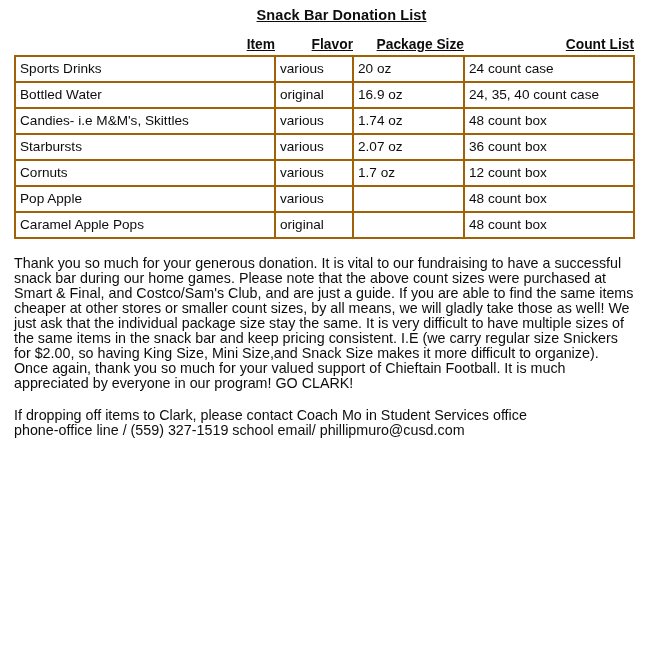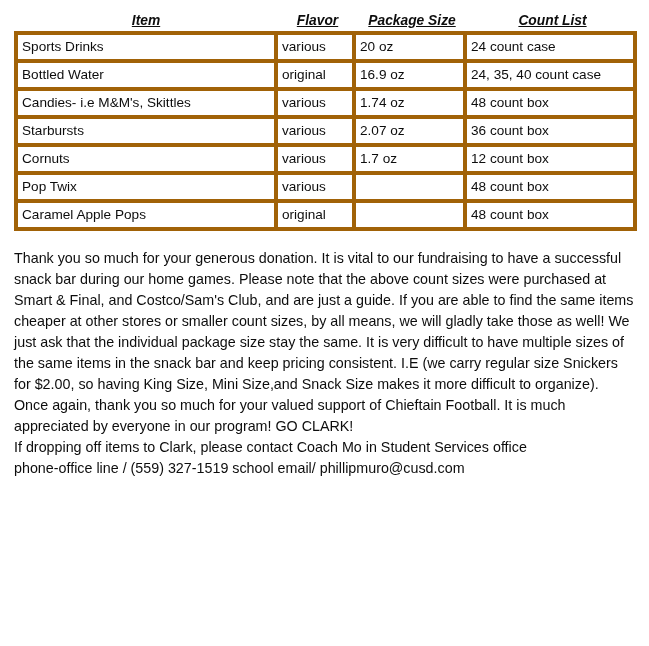--- a/index.html
+++ b/index.html
@@ -43,70 +43,71 @@
     table-layout: fixed;
     font-size: 13.6px;
   }
   table.donation col.c-item   { width: 260px; }
   table.donation col.c-flavor { width: 78px;  }
   table.donation col.c-pkg    { width: 111px; }
   table.donation col.c-count  { width: 170px; }
 
   table.donation thead th {
     border: none;
-    text-align: center;
-    font-style: italic;
+    text-align: right;
     font-weight: bold;
     font-size: 13.8px;
     padding: 0 0 3px 0;
     vertical-align: bottom;
     height: 22px;
   }
   table.donation thead th span.hdr {
     text-decoration: underline;
     display: inline-block;
   }
   table.donation thead th.h-flavor span.hdr,
   table.donation thead th.h-pkg span.hdr,
   table.donation thead th.h-count span.hdr {
     margin-left: 5px;
   }
 
   table.donation tbody td {
-    border: 4px solid #a16207;
+    border: 2px solid #a16207;
     padding: 1px 0 2px 4px;
     height: 21px;
     line-height: 19px;
     vertical-align: middle;
     font-size: 13.6px;
     white-space: nowrap;
     overflow: hidden;
   }
 
   
   .body-copy {
     margin: 17px 14px 0 14px;
     font-size: 14.3px;
-    line-height: 21px;
+    line-height: 15px;
     text-align: left;
   }
   .body-copy p {
     margin: 0;
   }
   .body-copy p + p {
+    margin-top: 17px;
   }
   .para-contact {
     white-space: pre-line;
   }
 </style>
 </head>
 <body>
 
 <div class="page">
 
+  <div class="doc-title">Snack Bar Donation List</div>
 
   <div class="table-wrap">
     <table class="donation">
       <colgroup>
         <col class="c-item">
           <col class="c-flavor">
           <col class="c-pkg">
           <col class="c-count">
       </colgroup>
       <thead>
@@ -142,21 +143,21 @@
           <td>2.07 oz</td>
           <td>36 count box</td>
         </tr>
         <tr>
           <td>Cornuts</td>
           <td>various</td>
           <td>1.7 oz</td>
           <td>12 count box</td>
         </tr>
         <tr>
-          <td>Pop Twix</td>
+          <td>Pop Apple</td>
           <td>various</td>
           <td></td>
           <td>48 count box</td>
         </tr>
         <tr>
           <td>Caramel Apple Pops</td>
           <td>original</td>
           <td></td>
           <td>48 count box</td>
         </tr>

